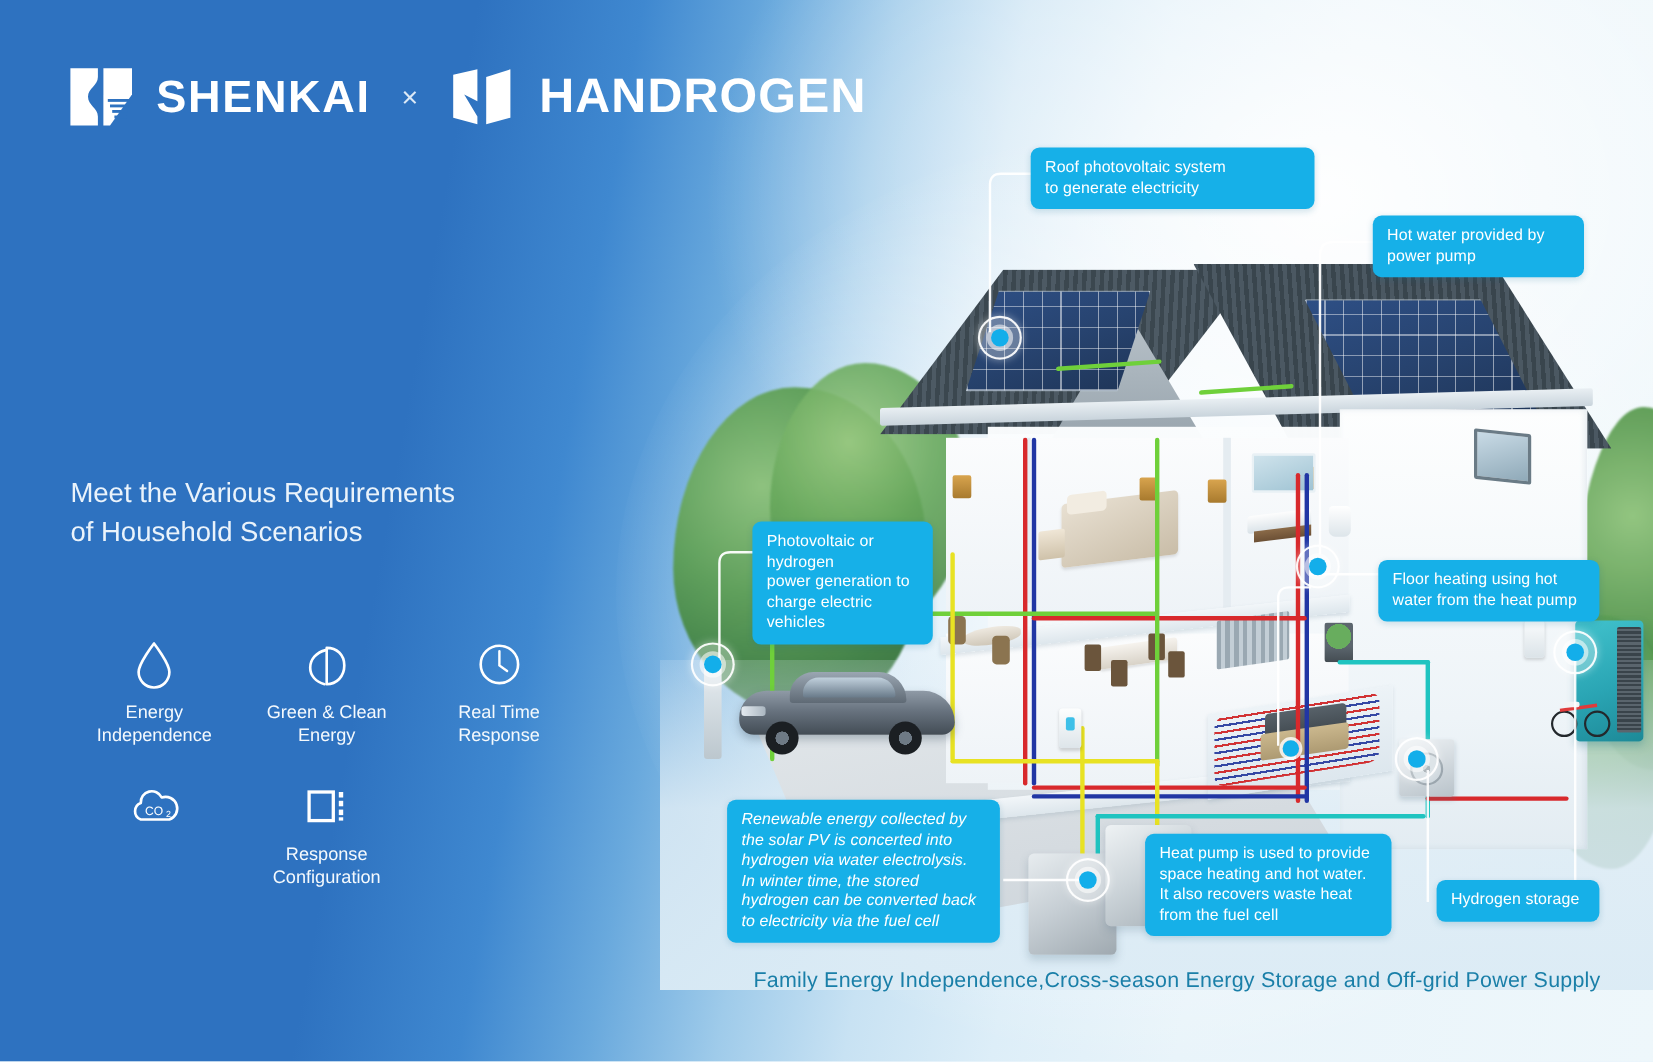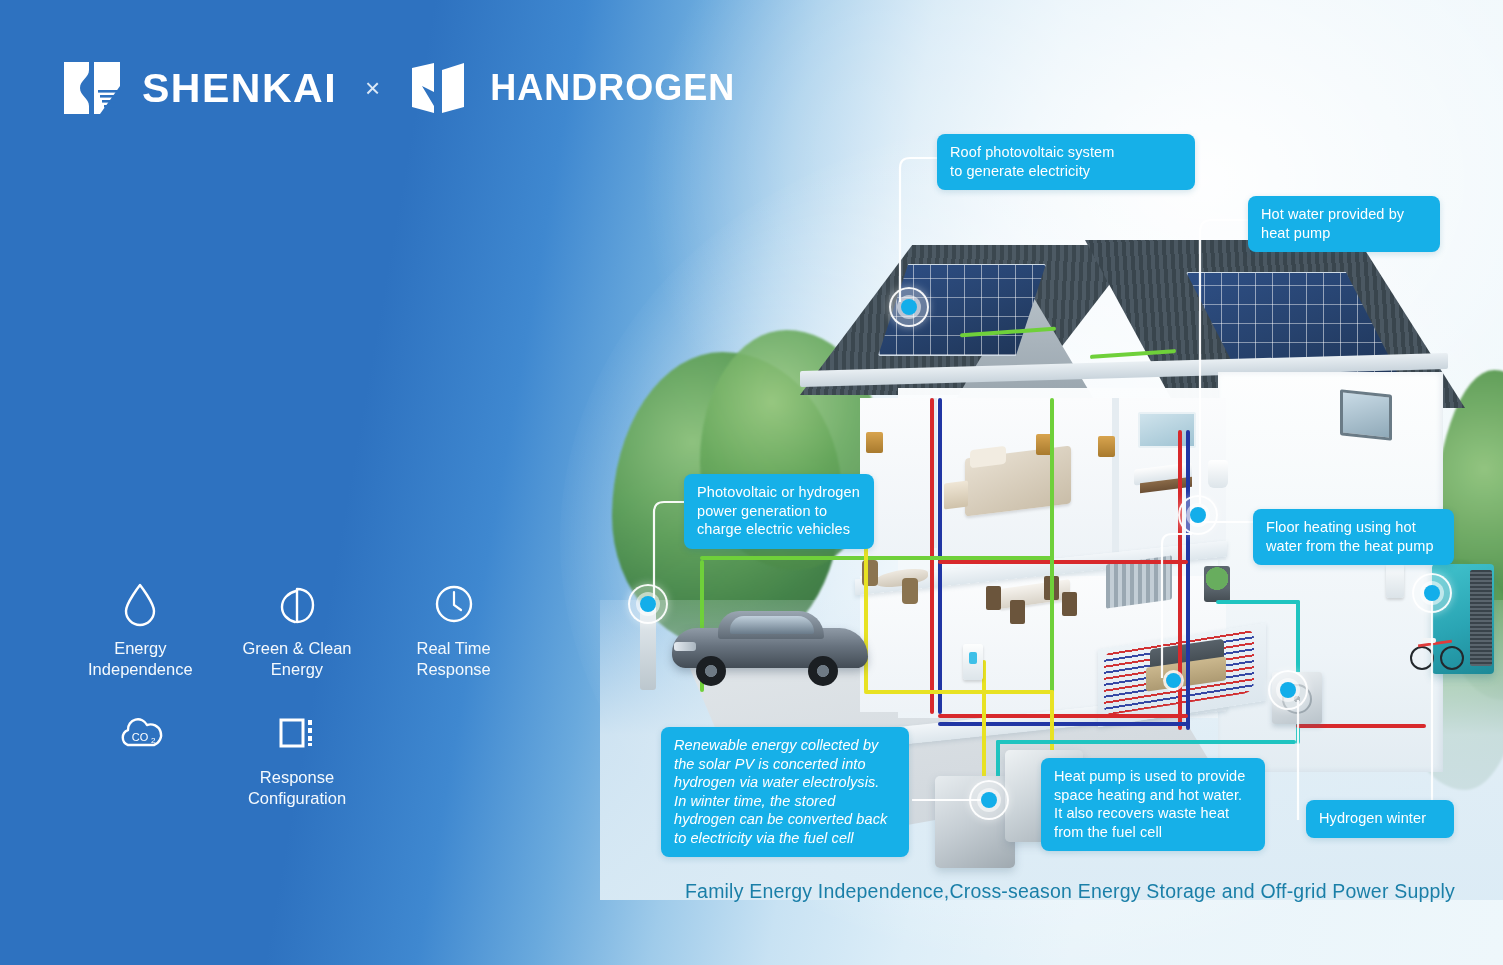--- a/index.html
+++ b/index.html
@@ -305,21 +305,21 @@
   .hotspot.small { width:26px; height:26px; border-width:0; background:transparent;
     box-shadow:none; }
   .hotspot.small i { width:15px; height:15px; box-shadow:0 0 0 3px rgba(255,255,255,.8); }
 
   
   .brandbar { position:absolute; left:62px; top:60px; display:flex; align-items:center; gap:20px; }
   .sk-mark { width:60px; height:56px; position:relative; }
   .hg-mark { width:62px; height:52px; position:relative; }
   .brand-name { color:#fff; font-size:41px; font-weight:bold; letter-spacing:1.5px;
     font-family:"Liberation Sans", sans-serif; }
-  .brand-name.hg { font-size:36px; letter-spacing:1px; }
+  .brand-name.hg { font-size:44px; letter-spacing:1px; }
   .xmark { color:#dce9f6; font-size:26px; font-weight:300; margin:0 8px; }
 
   .headline {
     position:absolute; left:62px; top:258px; color:#fff;
     font-size:60px; font-weight:bold; line-height:1.08; letter-spacing:-0.5px;
   }
   .headline sub { font-size:38px; vertical-align:baseline; position:relative; top:6px; }
   .subhead {
     position:absolute; left:64px; top:430px; color:#eaf3fb;
     font-size:25px; line-height:1.45; font-weight:400;
@@ -517,42 +517,42 @@
       </div>
     <div class="hotspot" style="left:1412px; top:573px;">
         <i></i>
       </div>
   </div>
 
   <div class="callout" style="left:937px;  top:134px; width:258px;">Roof photovoltaic system
 to generate electricity</div>
 
   <div class="callout" style="left:1248px; top:196px; width:192px;">Hot water provided by
-heat pump</div>
-
-  <div class="callout" style="left:684px;  top:474px; width:190px;">Photovoltaic or hydrogen
+power pump</div>
+
+  <div class="callout" style="left:684px;  top:474px; width:164px;">Photovoltaic or hydrogen
 power generation to
 charge electric vehicles</div>
 
   <div class="callout" style="left:1253px; top:509px; width:201px;">Floor heating using hot
 water from the heat pump</div>
 
   <div class="callout" style="left:661px;  top:727px; width:248px;font-style:italic;">Renewable energy collected by
 the solar PV is concerted into
 hydrogen via water electrolysis.
 In winter time, the stored
 hydrogen can be converted back
 to electricity via the fuel cell</div>
 
   <div class="callout" style="left:1041px; top:758px; width:224px;">Heat pump is used to provide
 space heating and hot water.
 It also recovers waste heat
 from the fuel cell</div>
 
-  <div class="callout" style="left:1306px; top:800px; width:148px;">Hydrogen winter</div>
+  <div class="callout" style="left:1306px; top:800px; width:148px;">Hydrogen storage</div>
 
   <div class="brandbar">
 
     <div class="sk-mark">
       <svg width="60" height="56" viewBox="0 0 60 56">
         <path d="M2 2 H27 V10 C27 18 18 20 18 28 C18 36 27 38 27 46 V54 H2 Z" fill="#ffffff"></path>
         <path d="M32 2 H58 V26 L38 54 H32 Z" fill="#ffffff"></path>
         <g fill="#2e72c0">
           <rect x="36" y="30" width="20" height="2.6"></rect>
           <rect x="38" y="35" width="17" height="2.6"></rect>
@@ -570,20 +570,24 @@
       <svg width="62" height="52" viewBox="0 0 62 52">
         <path d="M4 6 L26 1 L26 30 L14 24 L26 44 L26 51 L4 45 Z" fill="#ffffff"></path>
         <path d="M34 8 L56 1 L56 45 L34 51 Z" fill="#ffffff"></path>
       </svg>
     </div>
 
     <div class="brand-name hg">HANDROGEN</div>
   </div>
 
 
+  <div class="subhead">
+    <div>Meet the Various Requirements</div>
+    <div>of Household Scenarios</div>
+  </div>
 
   <div class="features">
 
     <div class="feature">
       <div class="ic">
         <svg width="40" height="46" viewBox="0 0 40 46">
             <path d="M20 4 C20 4 6 22 6 30 A14 14 0 0 0 34 30 C34 22 20 4 20 4 Z" fill="none" stroke="#fff" stroke-width="2.4" stroke-linejoin="round"></path>
           </svg>
       </div>
       <div class="lbl" style="white-space:pre-line">Energy

